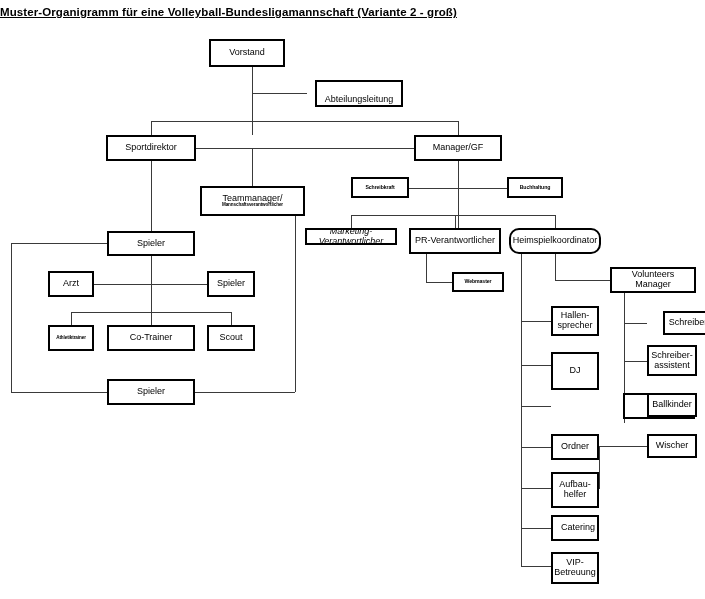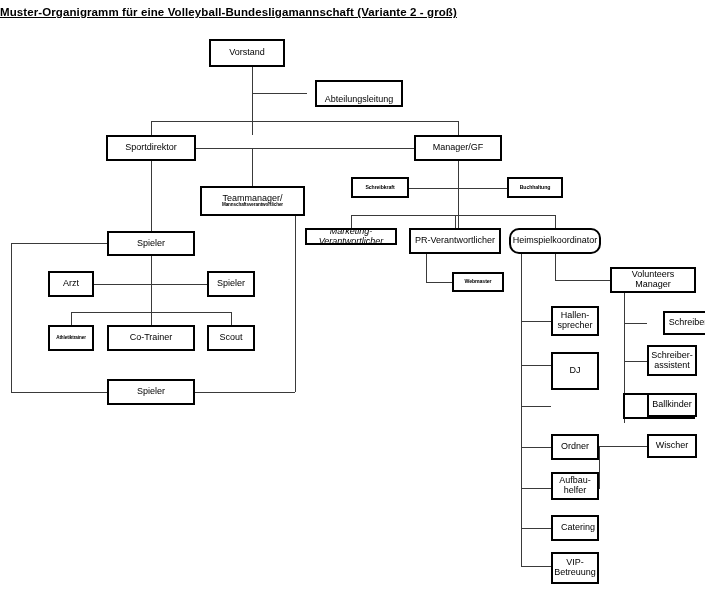--- a/index.html
+++ b/index.html
@@ -242,21 +242,21 @@
       <div class="node sz-normal" style="left: 551px; top: 434px; width: 48px; height: 26px;">
         <div>
           <span class="l1">Ordner</span>
         </div>
       </div>
       <div class="node sz-normal" style="left: 647px; top: 434px; width: 50px; height: 24px;">
         <div>
           <span class="l1">Wischer</span>
         </div>
       </div>
-      <div class="node sz-normal" style="left: 551px; top: 472px; width: 48px; height: 28px;">
+      <div class="node sz-normal" style="left: 551px; top: 472px; width: 48px; height: 36px;">
         <div>
           <span class="l1">Aufbau-</span>
           <span class="l1">helfer</span>
         </div>
       </div>
       <div class="node sz-normal" style="left: 551px; top: 515px; width: 48px; height: 26px; justify-content: flex-end;">
         <div>
           <span class="l1">Catering</span>
         </div>
       </div>

